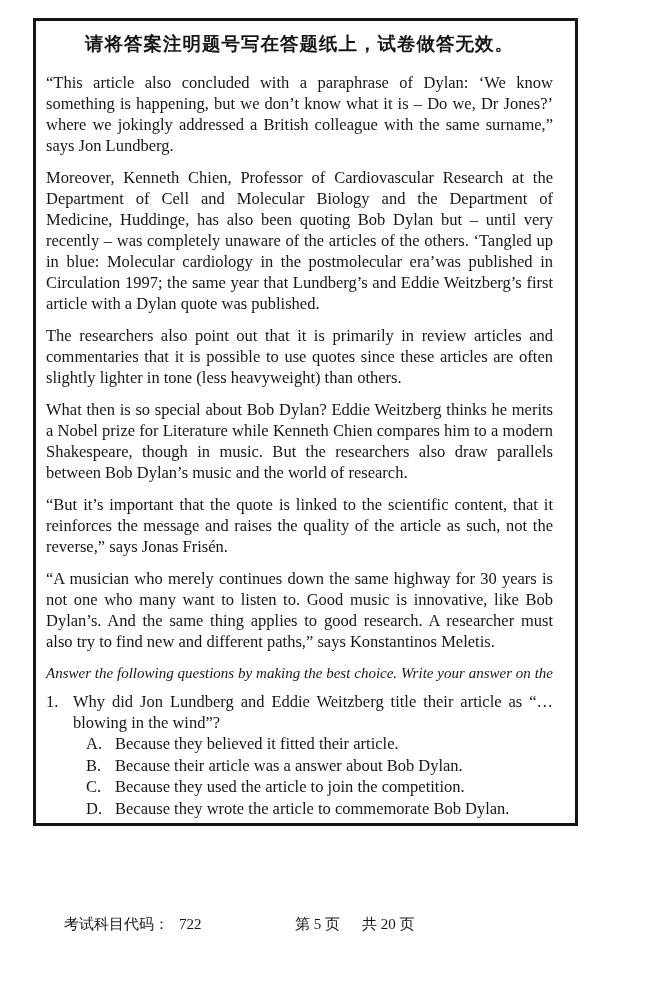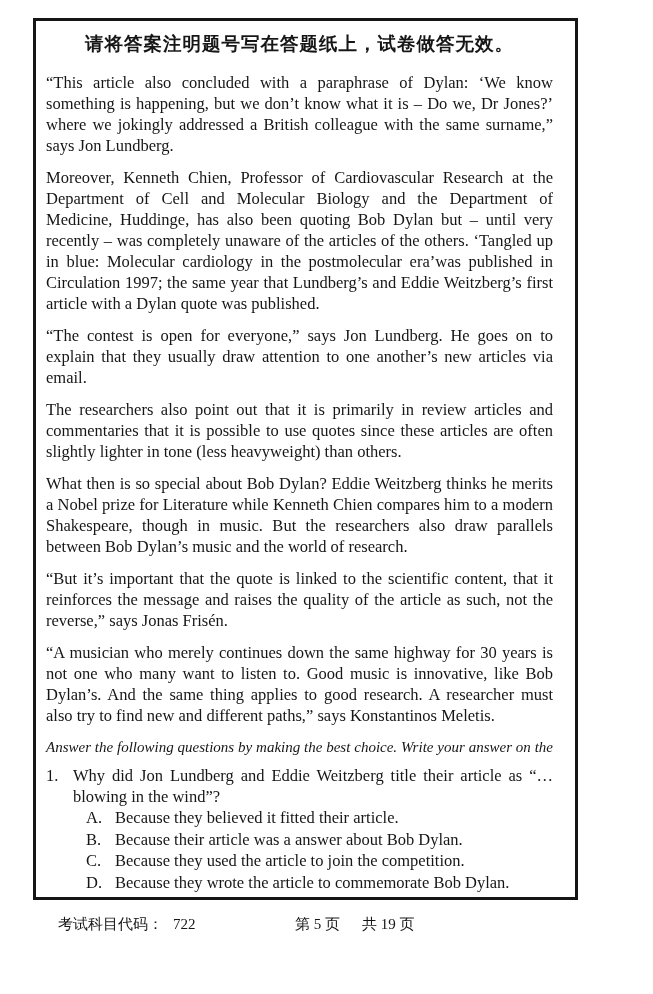--- a/index.html
+++ b/index.html
@@ -86,21 +86,21 @@
     position: absolute;
     left: 0;
     top: 913px;
     width: 653px;
     font-size: 15px;
     line-height: 22px;
     white-space: nowrap;
   }
   .footer-left {
     position: absolute;
-    left: 58px;
+    left: 64px;
     top: 0;
   }
   .footer-code {
     margin-left: 10px;
     font-family: "Liberation Serif", serif;
   }
   .footer-center {
     position: absolute;
     left: 295px;
     top: 0;
@@ -111,21 +111,20 @@
 </style>
 </head>
 <body>
 
 <div class="sheet">
 
   <div class="notice">请将答案注明题号写在答题纸上，试卷做答无效。</div>
 
   <p class="para">“This article also concluded with a paraphrase of Dylan: ‘We know something is happening, but we don’t know what it is – Do we, Dr Jones?’ where we jokingly addressed a British colleague with the same surname,” says Jon Lundberg.</p>
   <p class="para">Moreover, Kenneth Chien, Professor of Cardiovascular Research at the Department of Cell and Molecular Biology and the Department of Medicine, Huddinge, has also been quoting Bob Dylan but – until very recently – was completely unaware of the articles of the others. ‘Tangled up in blue: Molecular cardiology in the postmolecular era’was published in Circulation 1997; the same year that Lundberg’s and Eddie Weitzberg’s first article with a Dylan quote was published.</p>
-  <p class="para">“The contest is open for everyone,” says Jon Lundberg. He goes on to explain that they usually draw attention to one another’s new articles via email.</p>
   <p class="para">The researchers also point out that it is primarily in review articles and commentaries that it is possible to use quotes since these articles are often slightly lighter in tone (less heavyweight) than others.</p>
   <p class="para">What then is so special about Bob Dylan? Eddie Weitzberg thinks he merits a Nobel prize for Literature while Kenneth Chien compares him to a modern Shakespeare, though in music. But the researchers also draw parallels between Bob Dylan’s music and the world of research.</p>
   <p class="para">“But it’s important that the quote is linked to the scientific content, that it reinforces the message and raises the quality of the article as such, not the reverse,” says Jonas Frisén.</p>
   <p class="para">“A musician who merely continues down the same highway for 30 years is not one who many want to listen to. Good music is innovative, like Bob Dylan’s. And the same thing applies to good research. A researcher must also try to find new and different paths,” says Konstantinos Meletis.</p>
 
   <div class="instructions">
     <span class="instr-italic">Answer the following questions by making the best choice. Write your answer on the</span>
   </div>
 
   <div class="question">
@@ -153,15 +152,15 @@
     </div>
   </div>
 
 </div>
 
 <div class="footer">
   <span class="footer-left">
     <span>考试科目代码：</span><span class="footer-code">722</span>
   </span>
   <span class="footer-center">
-    <span>第 5 页</span><span class="footer-total">共 19 页</span>
+    <span>第 5 页</span><span class="footer-total">共 20 页</span>
   </span>
 </div>
 
 </body></html>

